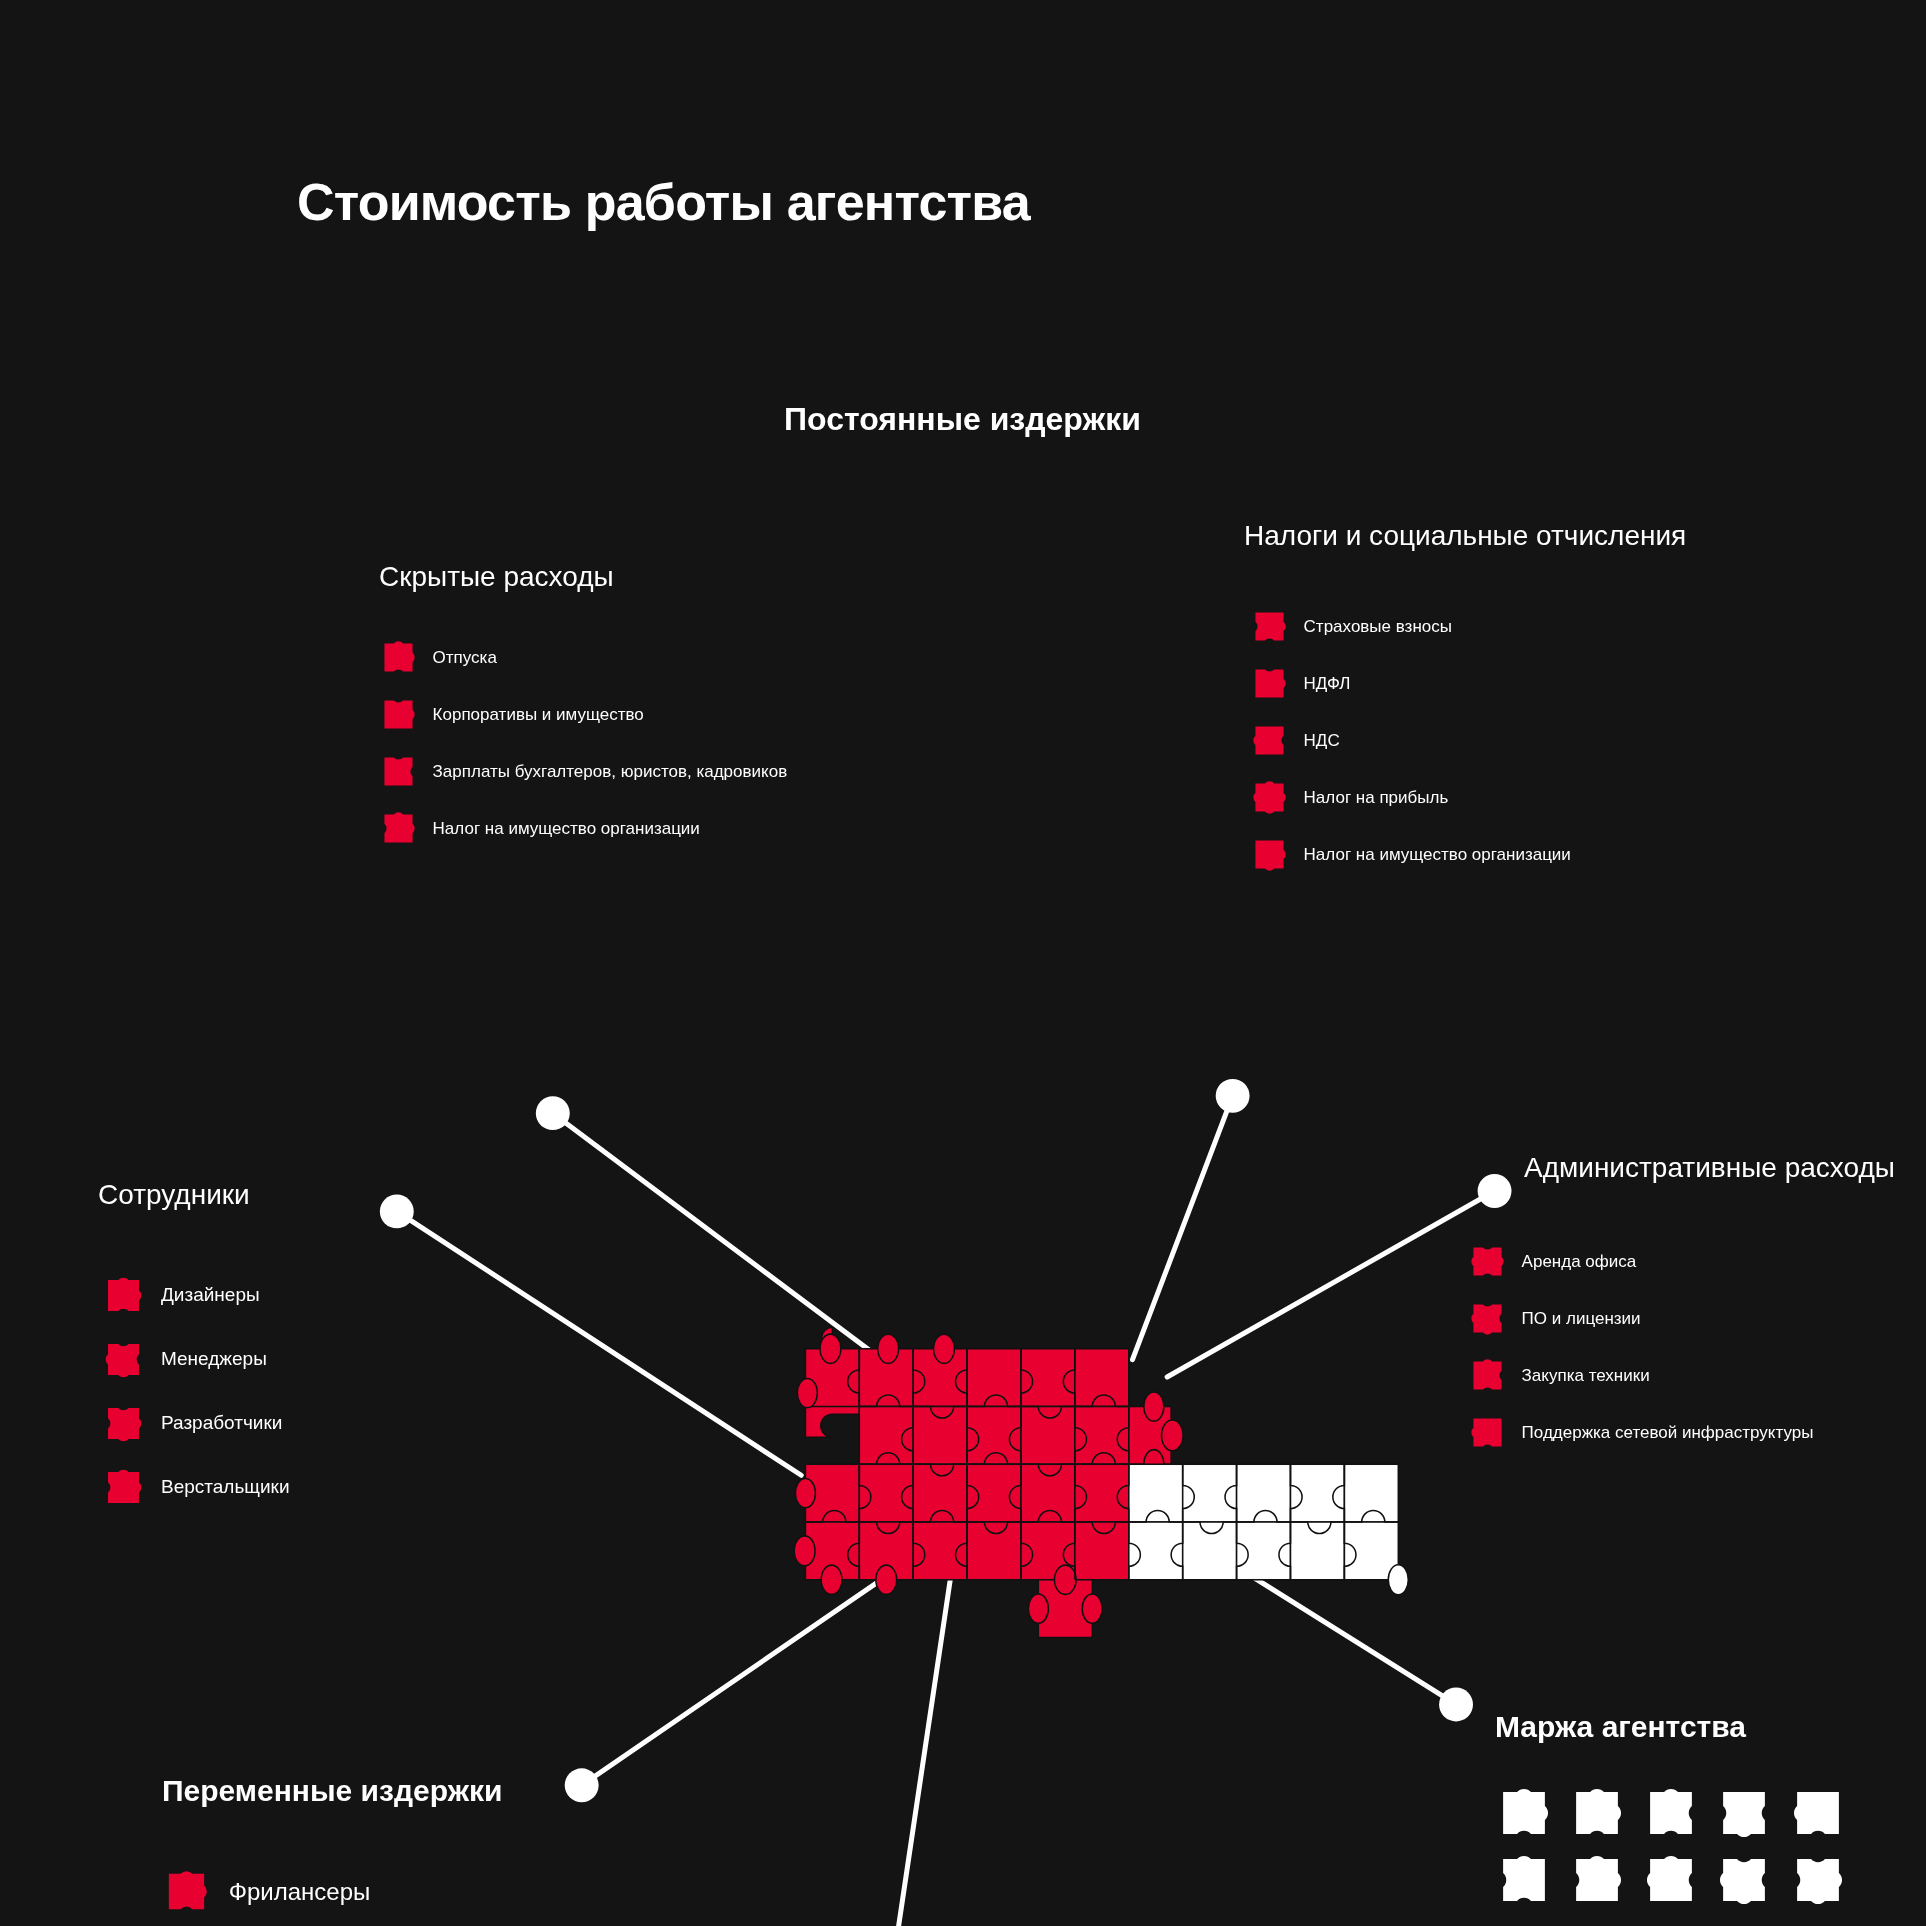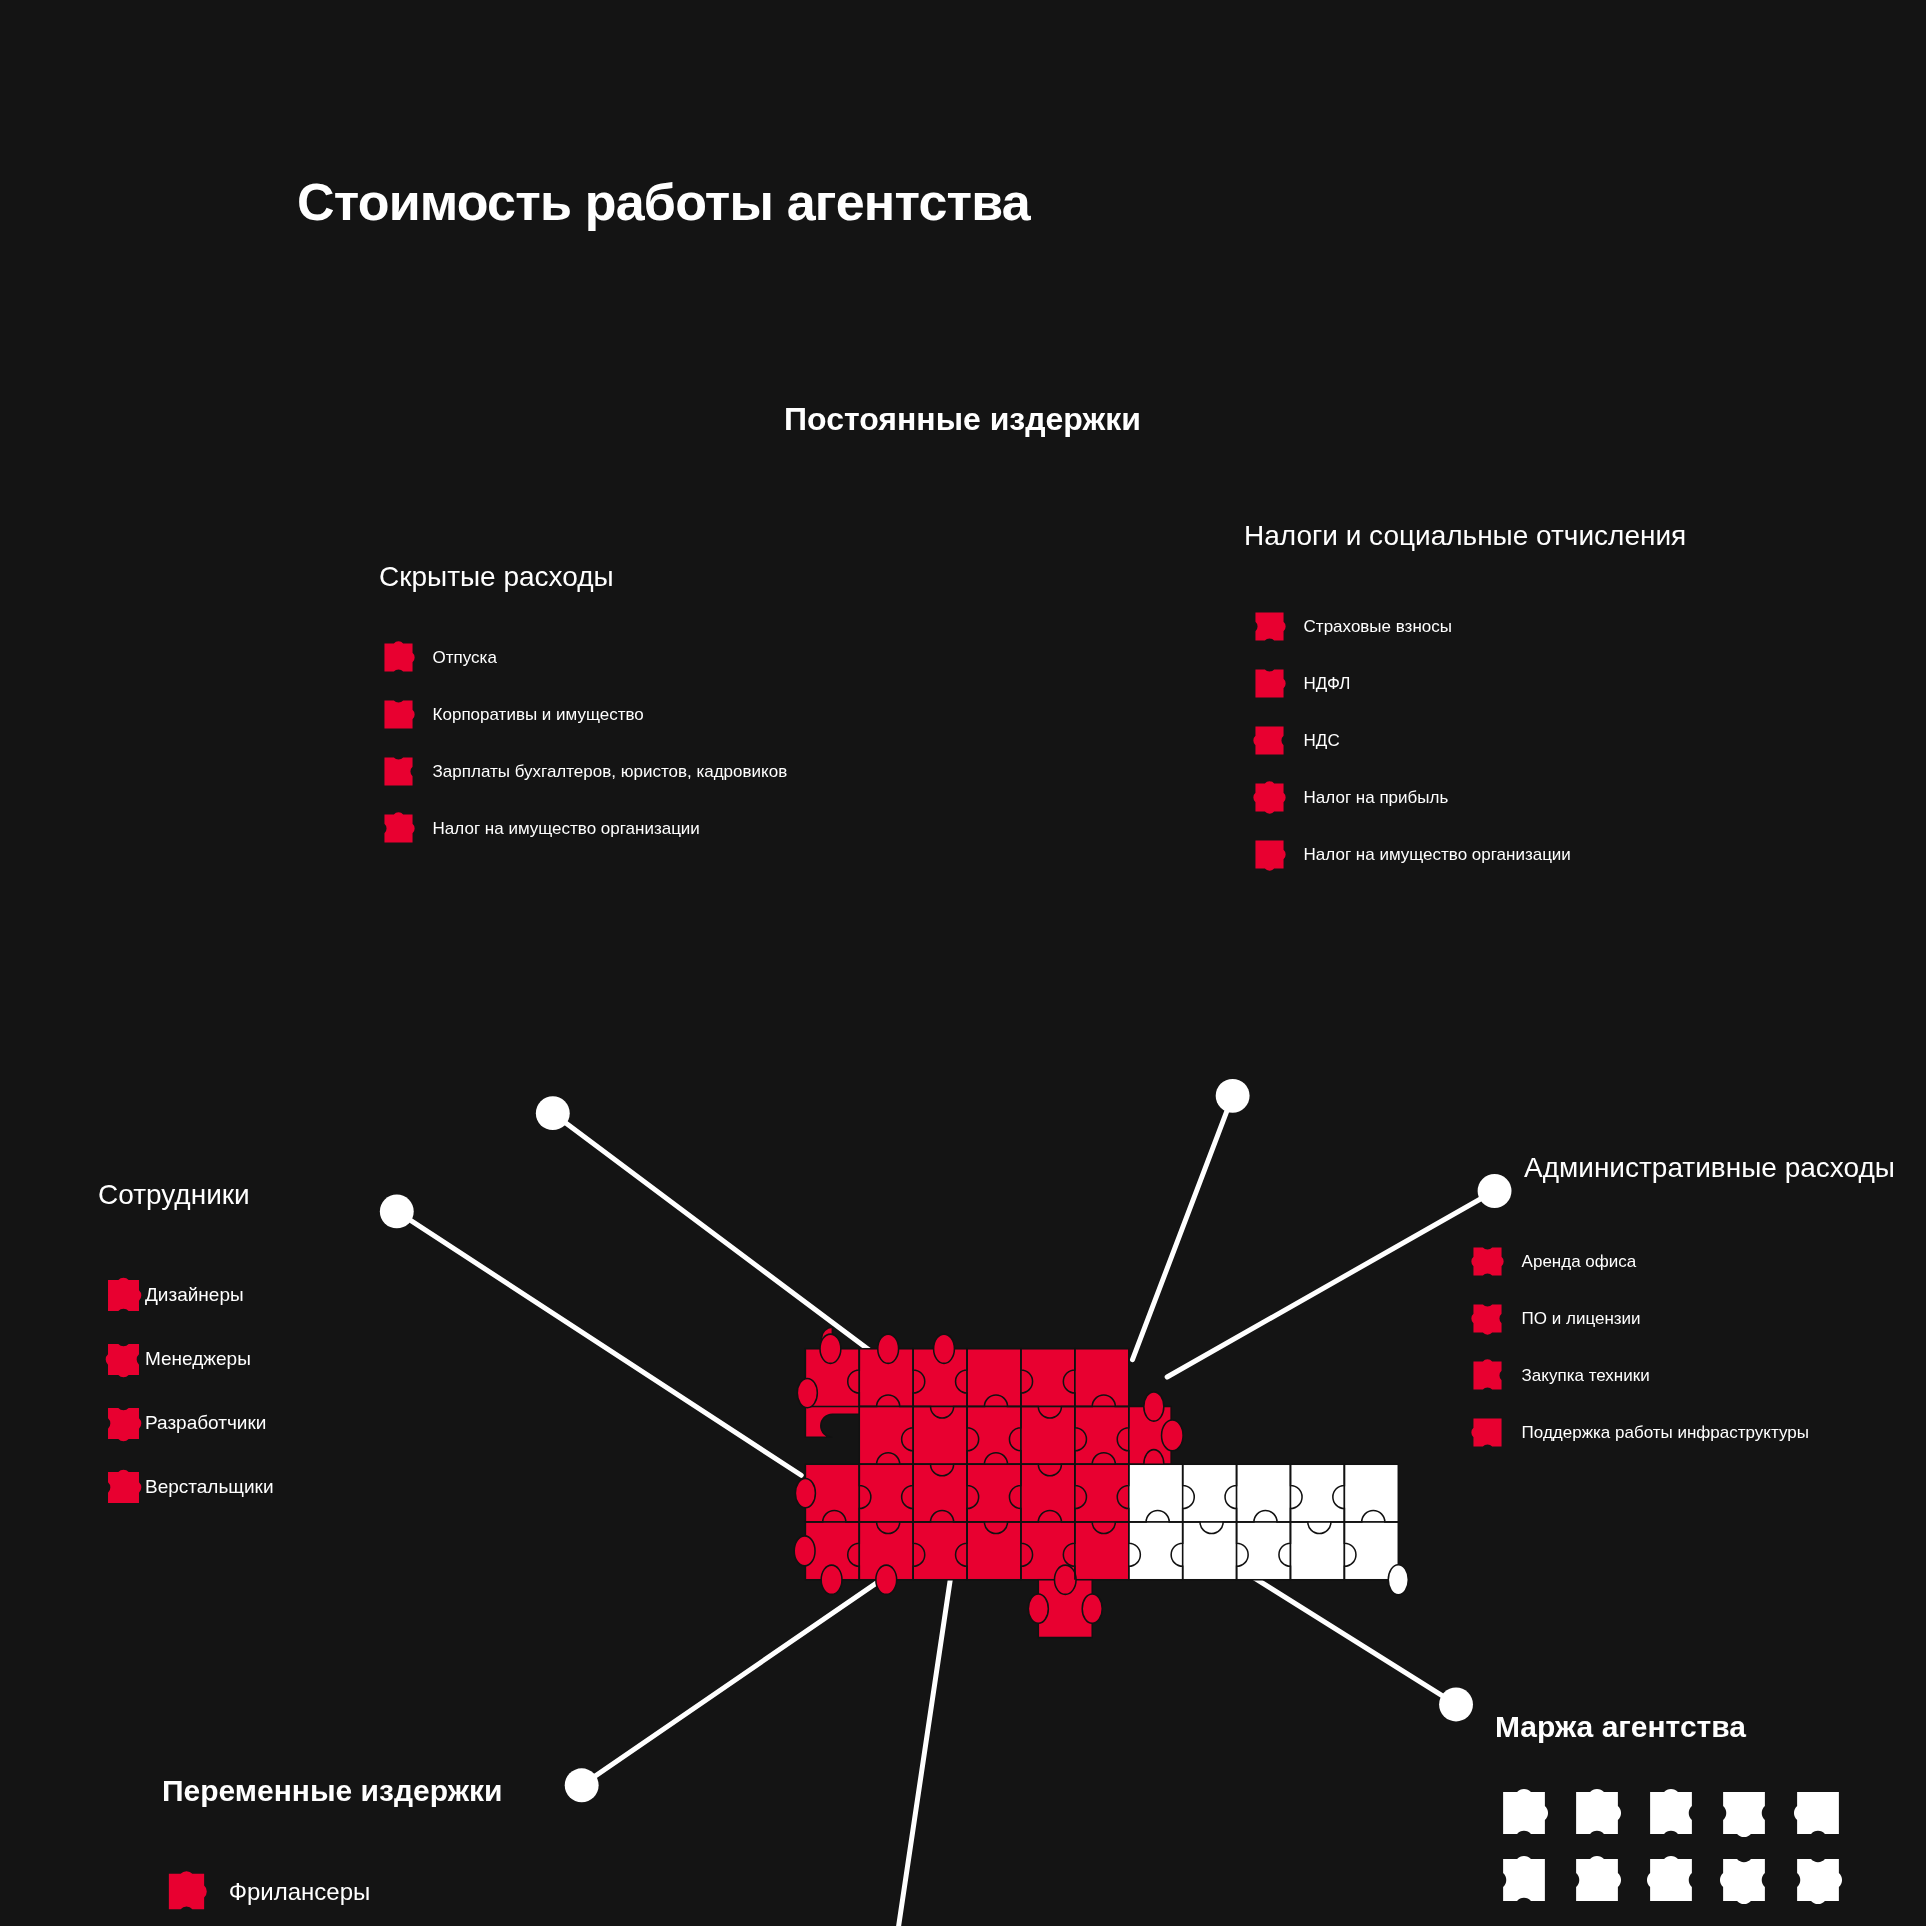--- a/index.html
+++ b/index.html
@@ -72,21 +72,21 @@
 
   
   .sz-sm .pic{width:39px;height:39px;}
   .sz-sm .lbl{font-size:17px;}
   .sz-sm .prow{height:43px;margin-bottom:14px;}
   .sz-sm .lbl{margin-left:14.6px;}
 
   .sz-md .pic{width:43px;height:43px;}
   .sz-md .lbl{font-size:19px;}
   .sz-md .prow{height:48px;margin-bottom:16px;}
-  .sz-md .lbl{}
+  .sz-md .lbl{margin-left:16px;}
 
   .sz-lg .pic{width:49px;height:49px;}
   .sz-lg .lbl{font-size:24px;}
   .sz-lg .prow{height:55px;margin-bottom:18.5px;}
   .sz-lg .lbl{margin-left:17.7px;}
 
   
   #center-puzzle{
     position:absolute;
     left:790px; top:1310px;
@@ -279,21 +279,21 @@
     <div class="prow">
       <svg class="pic" viewBox="0 0 100 100">
           <use href="#pz6" fill="#E80030"></use>
         </svg>
       <span class="lbl">Закупка техники</span>
     </div>
     <div class="prow">
       <svg class="pic" viewBox="0 0 100 100">
           <use href="#pz11" fill="#E80030"></use>
         </svg>
-      <span class="lbl">Поддержка работы инфраструктуры</span>
+      <span class="lbl">Поддержка сетевой инфраструктуры</span>
     </div>
   </div>
 
   <div class="sec-h-bold" style="left:162px; top:1774px;">Переменные издержки</div>
   <div class="plist sz-lg" style="left:162px; top:1864px;">
     <div class="prow">
       <svg class="pic" viewBox="0 0 100 100">
           <use href="#pz1" fill="#E80030"></use>
         </svg>
       <span class="lbl">Фрилансеры</span>

